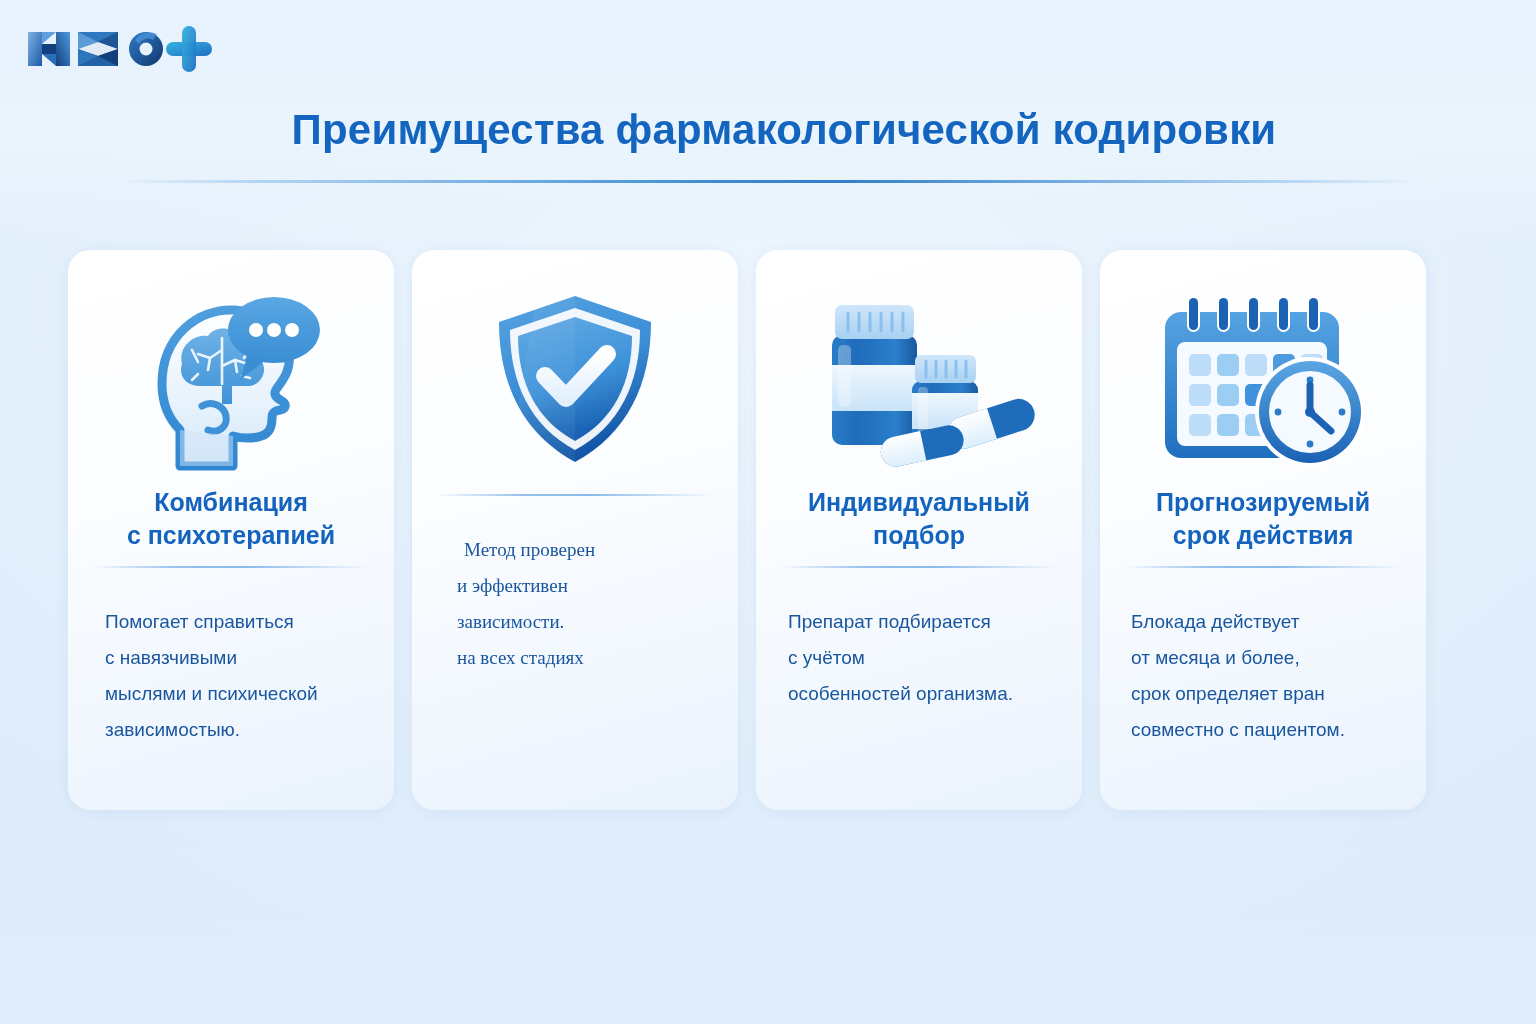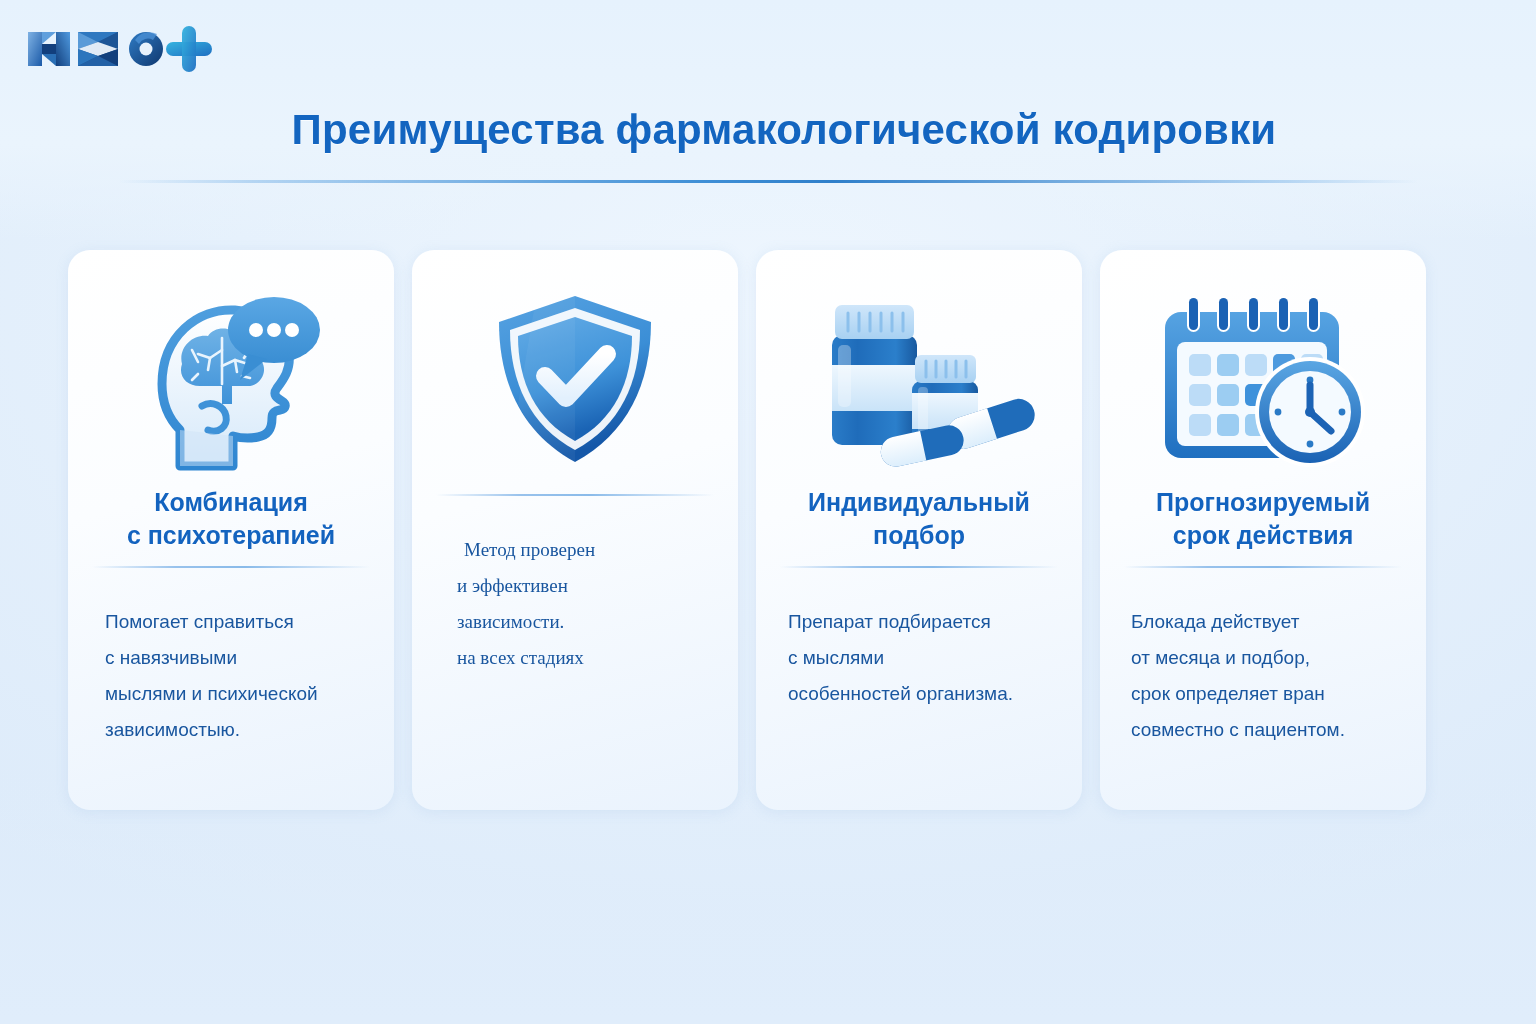--- a/index.html
+++ b/index.html
@@ -390,21 +390,21 @@
           </g>
         </svg>
       </div>
       <div class="card-heading">
         <div>Индивидуальный</div>
         <div>подбор</div>
       </div>
       <div class="card-rule"></div>
       <div class="card-body">
         <div class="line">Препарат подбирается</div>
-        <div class="line">с мыслями</div>
+        <div class="line">с учётом</div>
         <div class="line">особенностей организма.</div>
       </div>
     </div>
 
     <div class="card">
       <div class="card-icon">
         <svg width="225" height="180" viewBox="0 0 225 180" xmlns="http://www.w3.org/2000/svg">
           <defs>
             <linearGradient id="calG" x1="0" y1="0" x2="0" y2="1">
               <stop offset="0" stop-color="#56a3e2"></stop>
@@ -465,20 +465,20 @@
           </g>
         </svg>
       </div>
       <div class="card-heading">
         <div>Прогнозируемый</div>
         <div>срок действия</div>
       </div>
       <div class="card-rule"></div>
       <div class="card-body">
         <div class="line">Блокада действует</div>
-        <div class="line">от месяца и подбор,</div>
+        <div class="line">от месяца и более,</div>
         <div class="line">срок определяет вран</div>
         <div class="line">совместно с пациентом.</div>
       </div>
     </div>
 
   </div>
 </div>
 
 </body></html>

